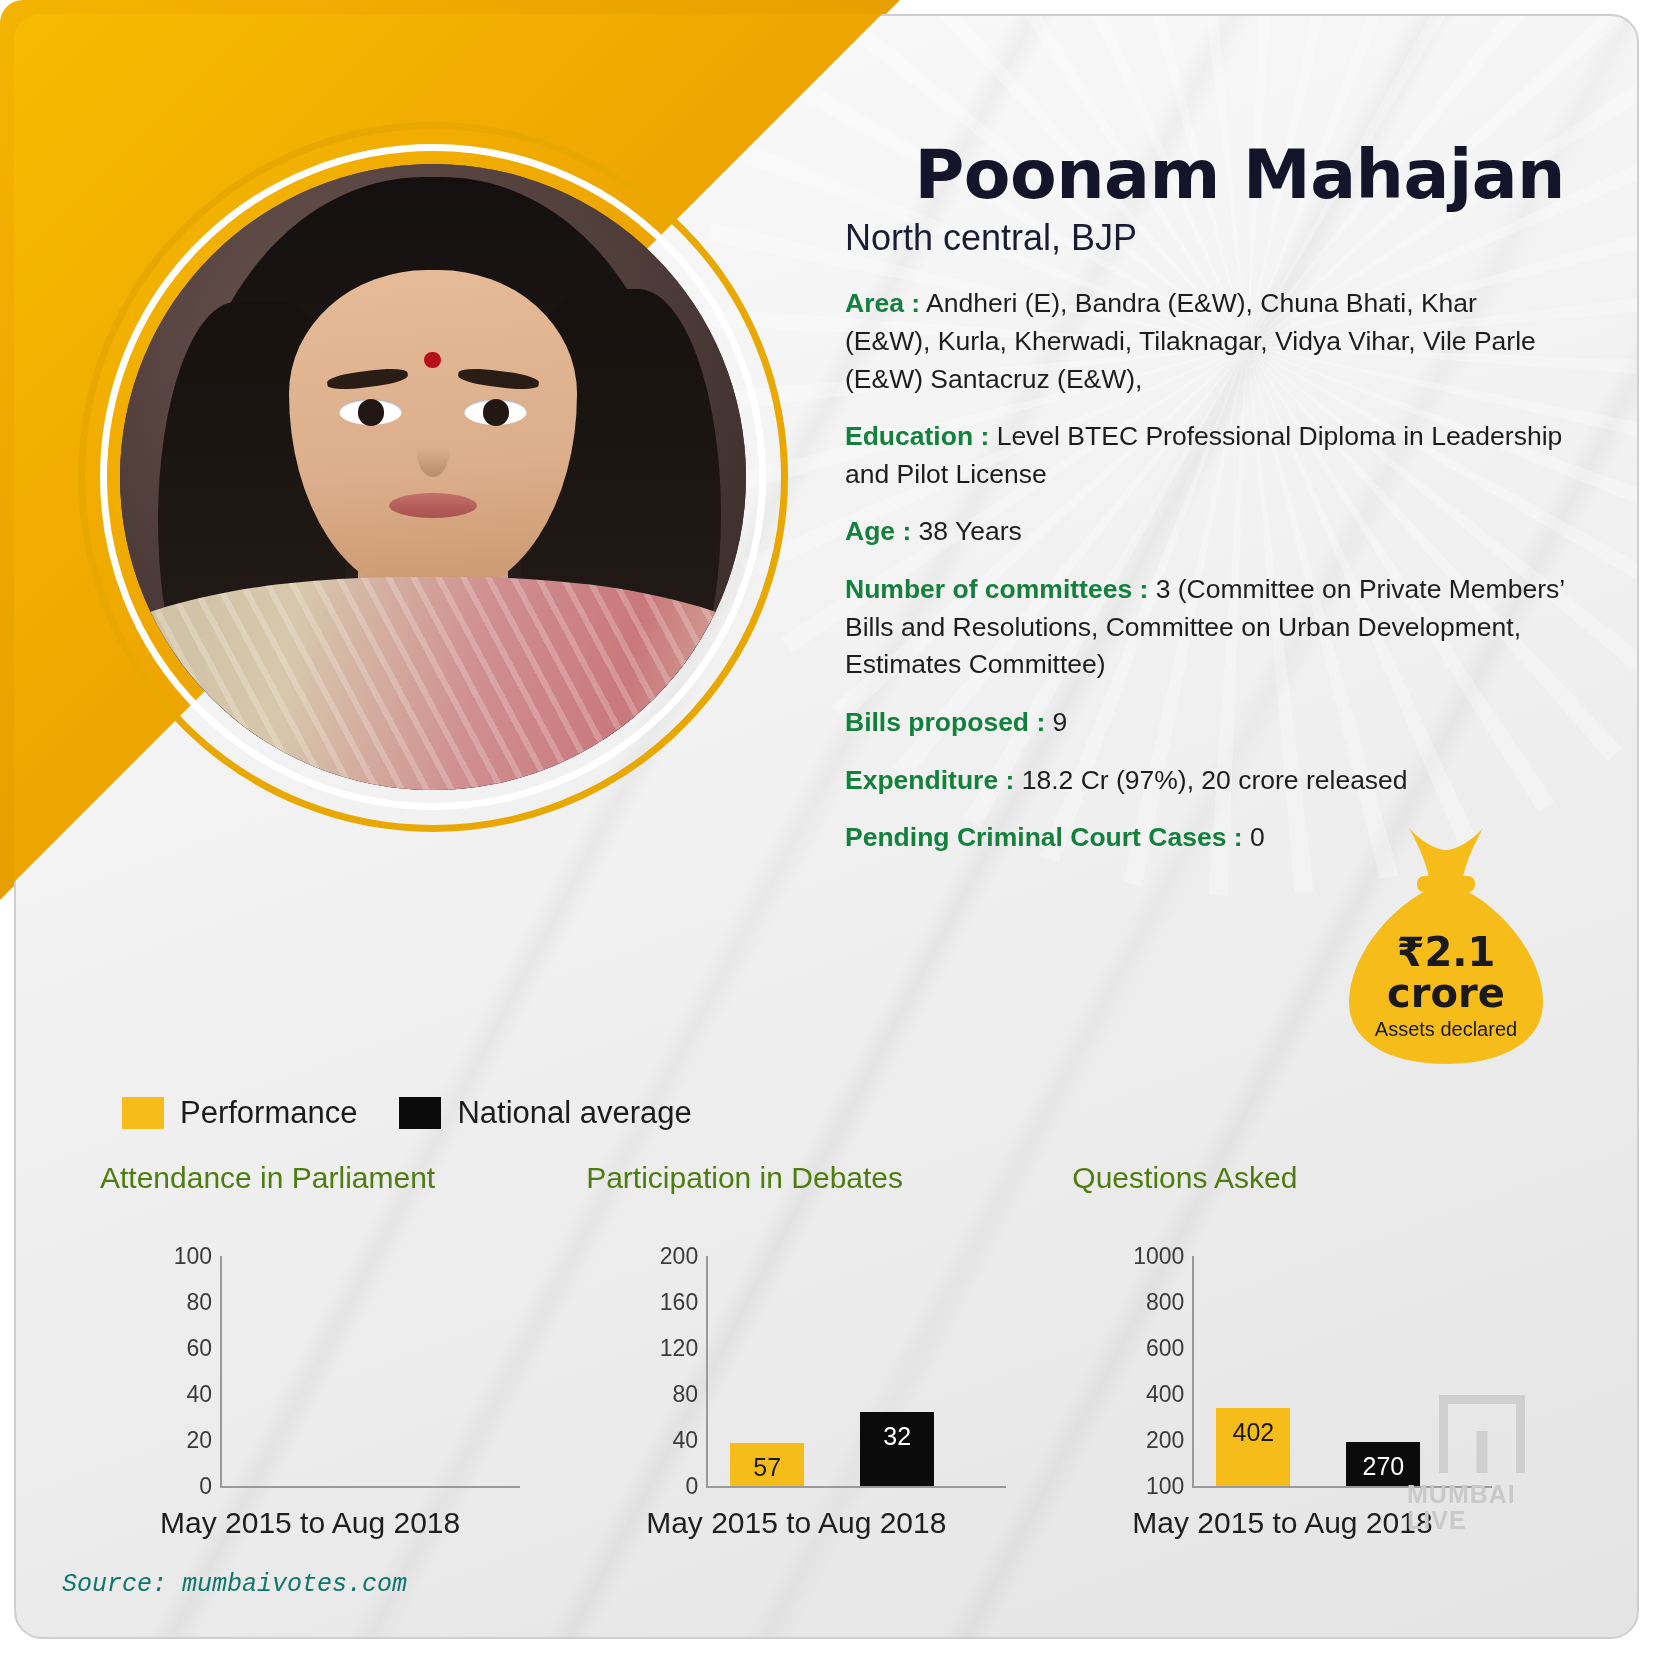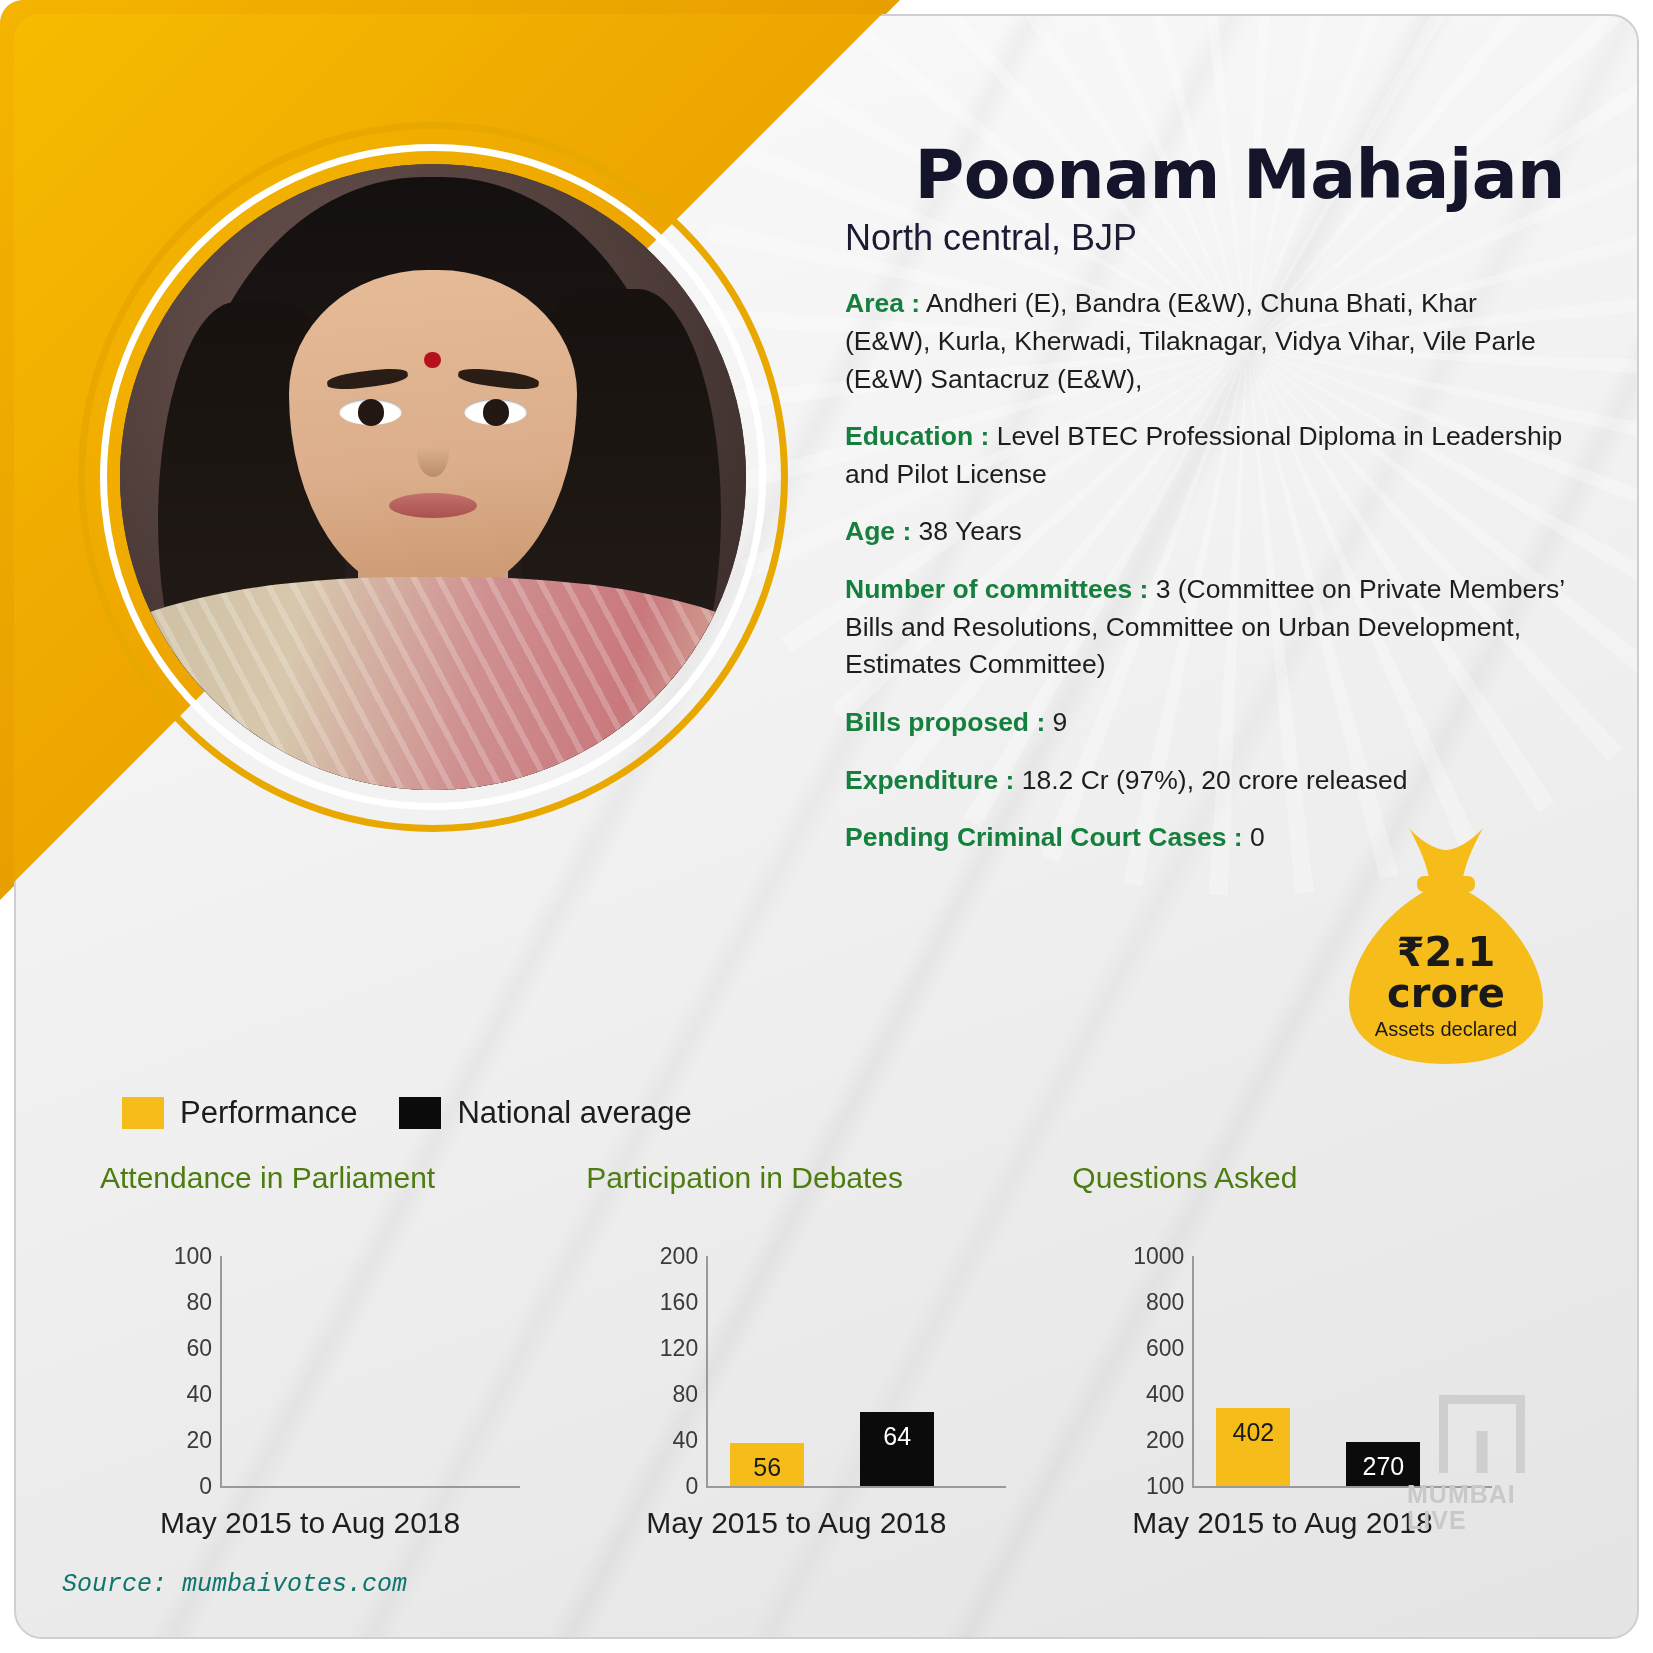--- a/index.html
+++ b/index.html
@@ -384,24 +384,24 @@
       <div class="chart-title">Participation in Debates</div>
       <div class="plot">
         <span class="tick" style="top:0%">200</span>
         <span class="tick" style="top:20%">160</span>
         <span class="tick" style="top:40%">120</span>
         <span class="tick" style="top:60%">80</span>
         <span class="tick" style="top:80%">40</span>
         <span class="tick" style="top:100%">0</span>
         <div class="bars">
           <div class="bar perf" style="height:18.5%">
-            <span class="bar-val">56</span>
+            <span class="bar-val">57</span>
           </div>
           <div class="bar nat" style="height:32%">
-            <span class="bar-val">64</span>
+            <span class="bar-val">32</span>
           </div>
         </div>
       </div>
       <div class="axis-caption">May 2015 to Aug 2018</div>
     </div>
 
     <div class="chart">
       <div class="chart-title">Questions Asked</div>
       <div class="plot">
         <span class="tick" style="top:0%">1000</span>

